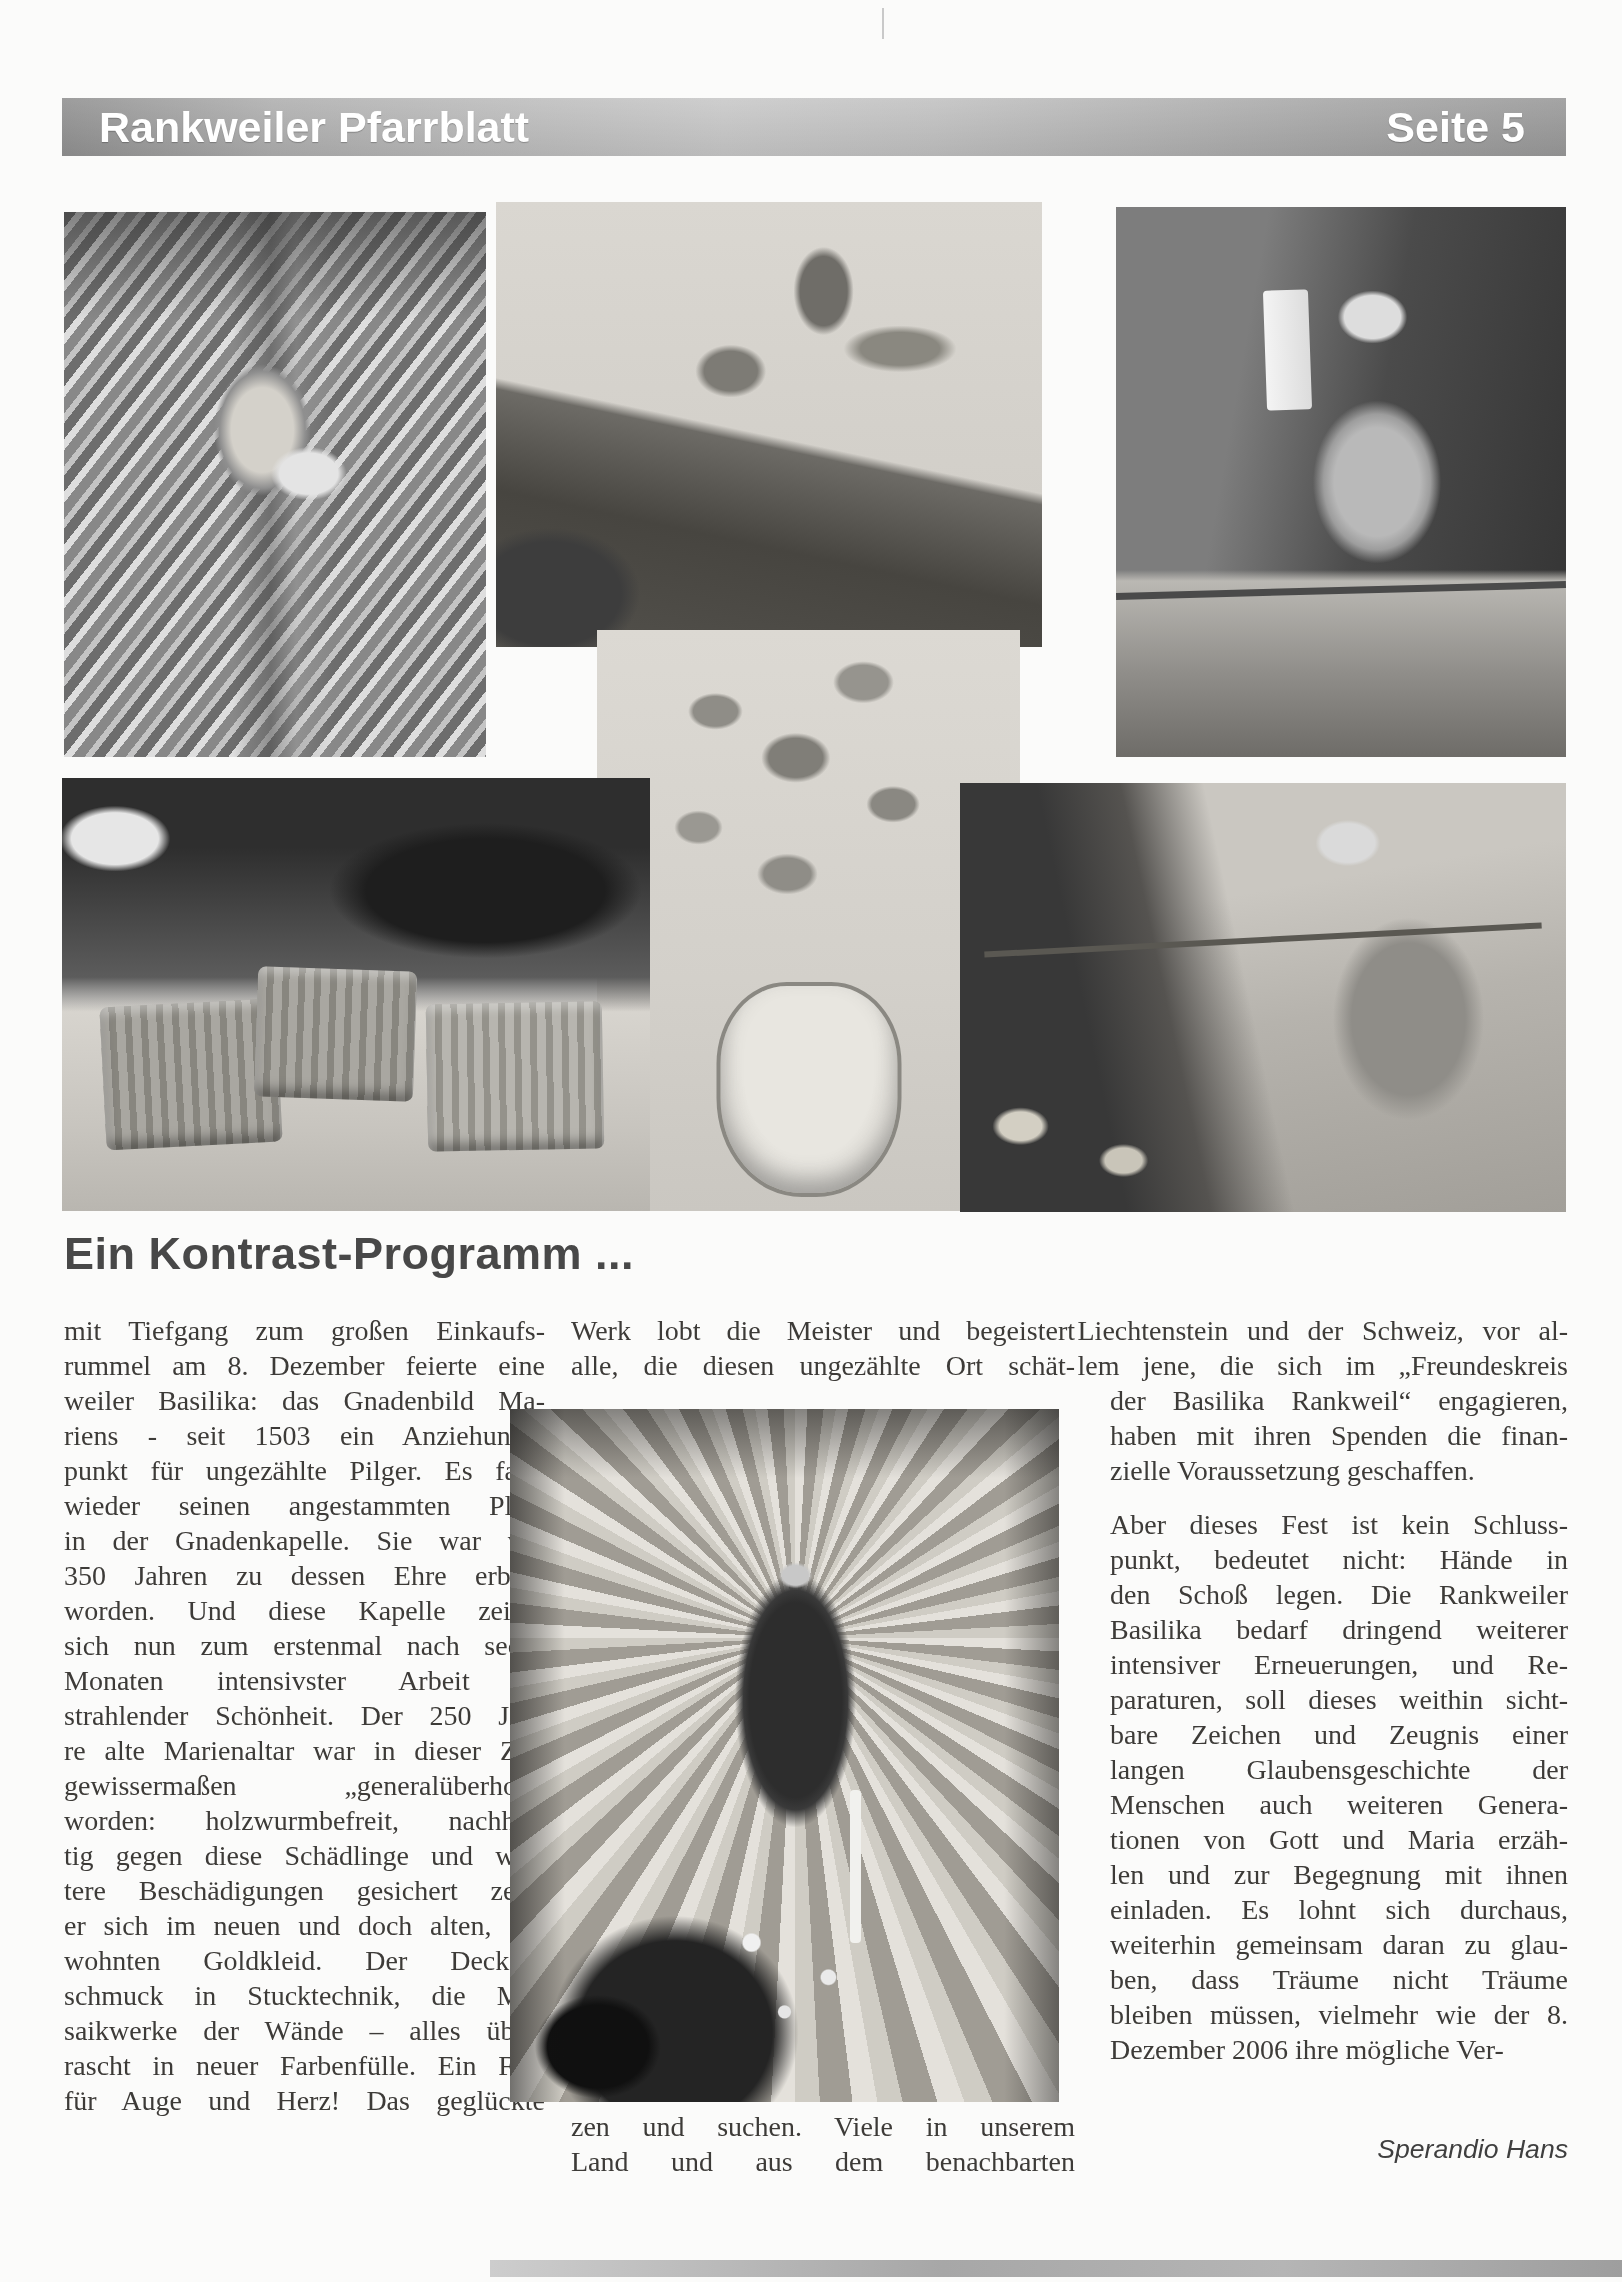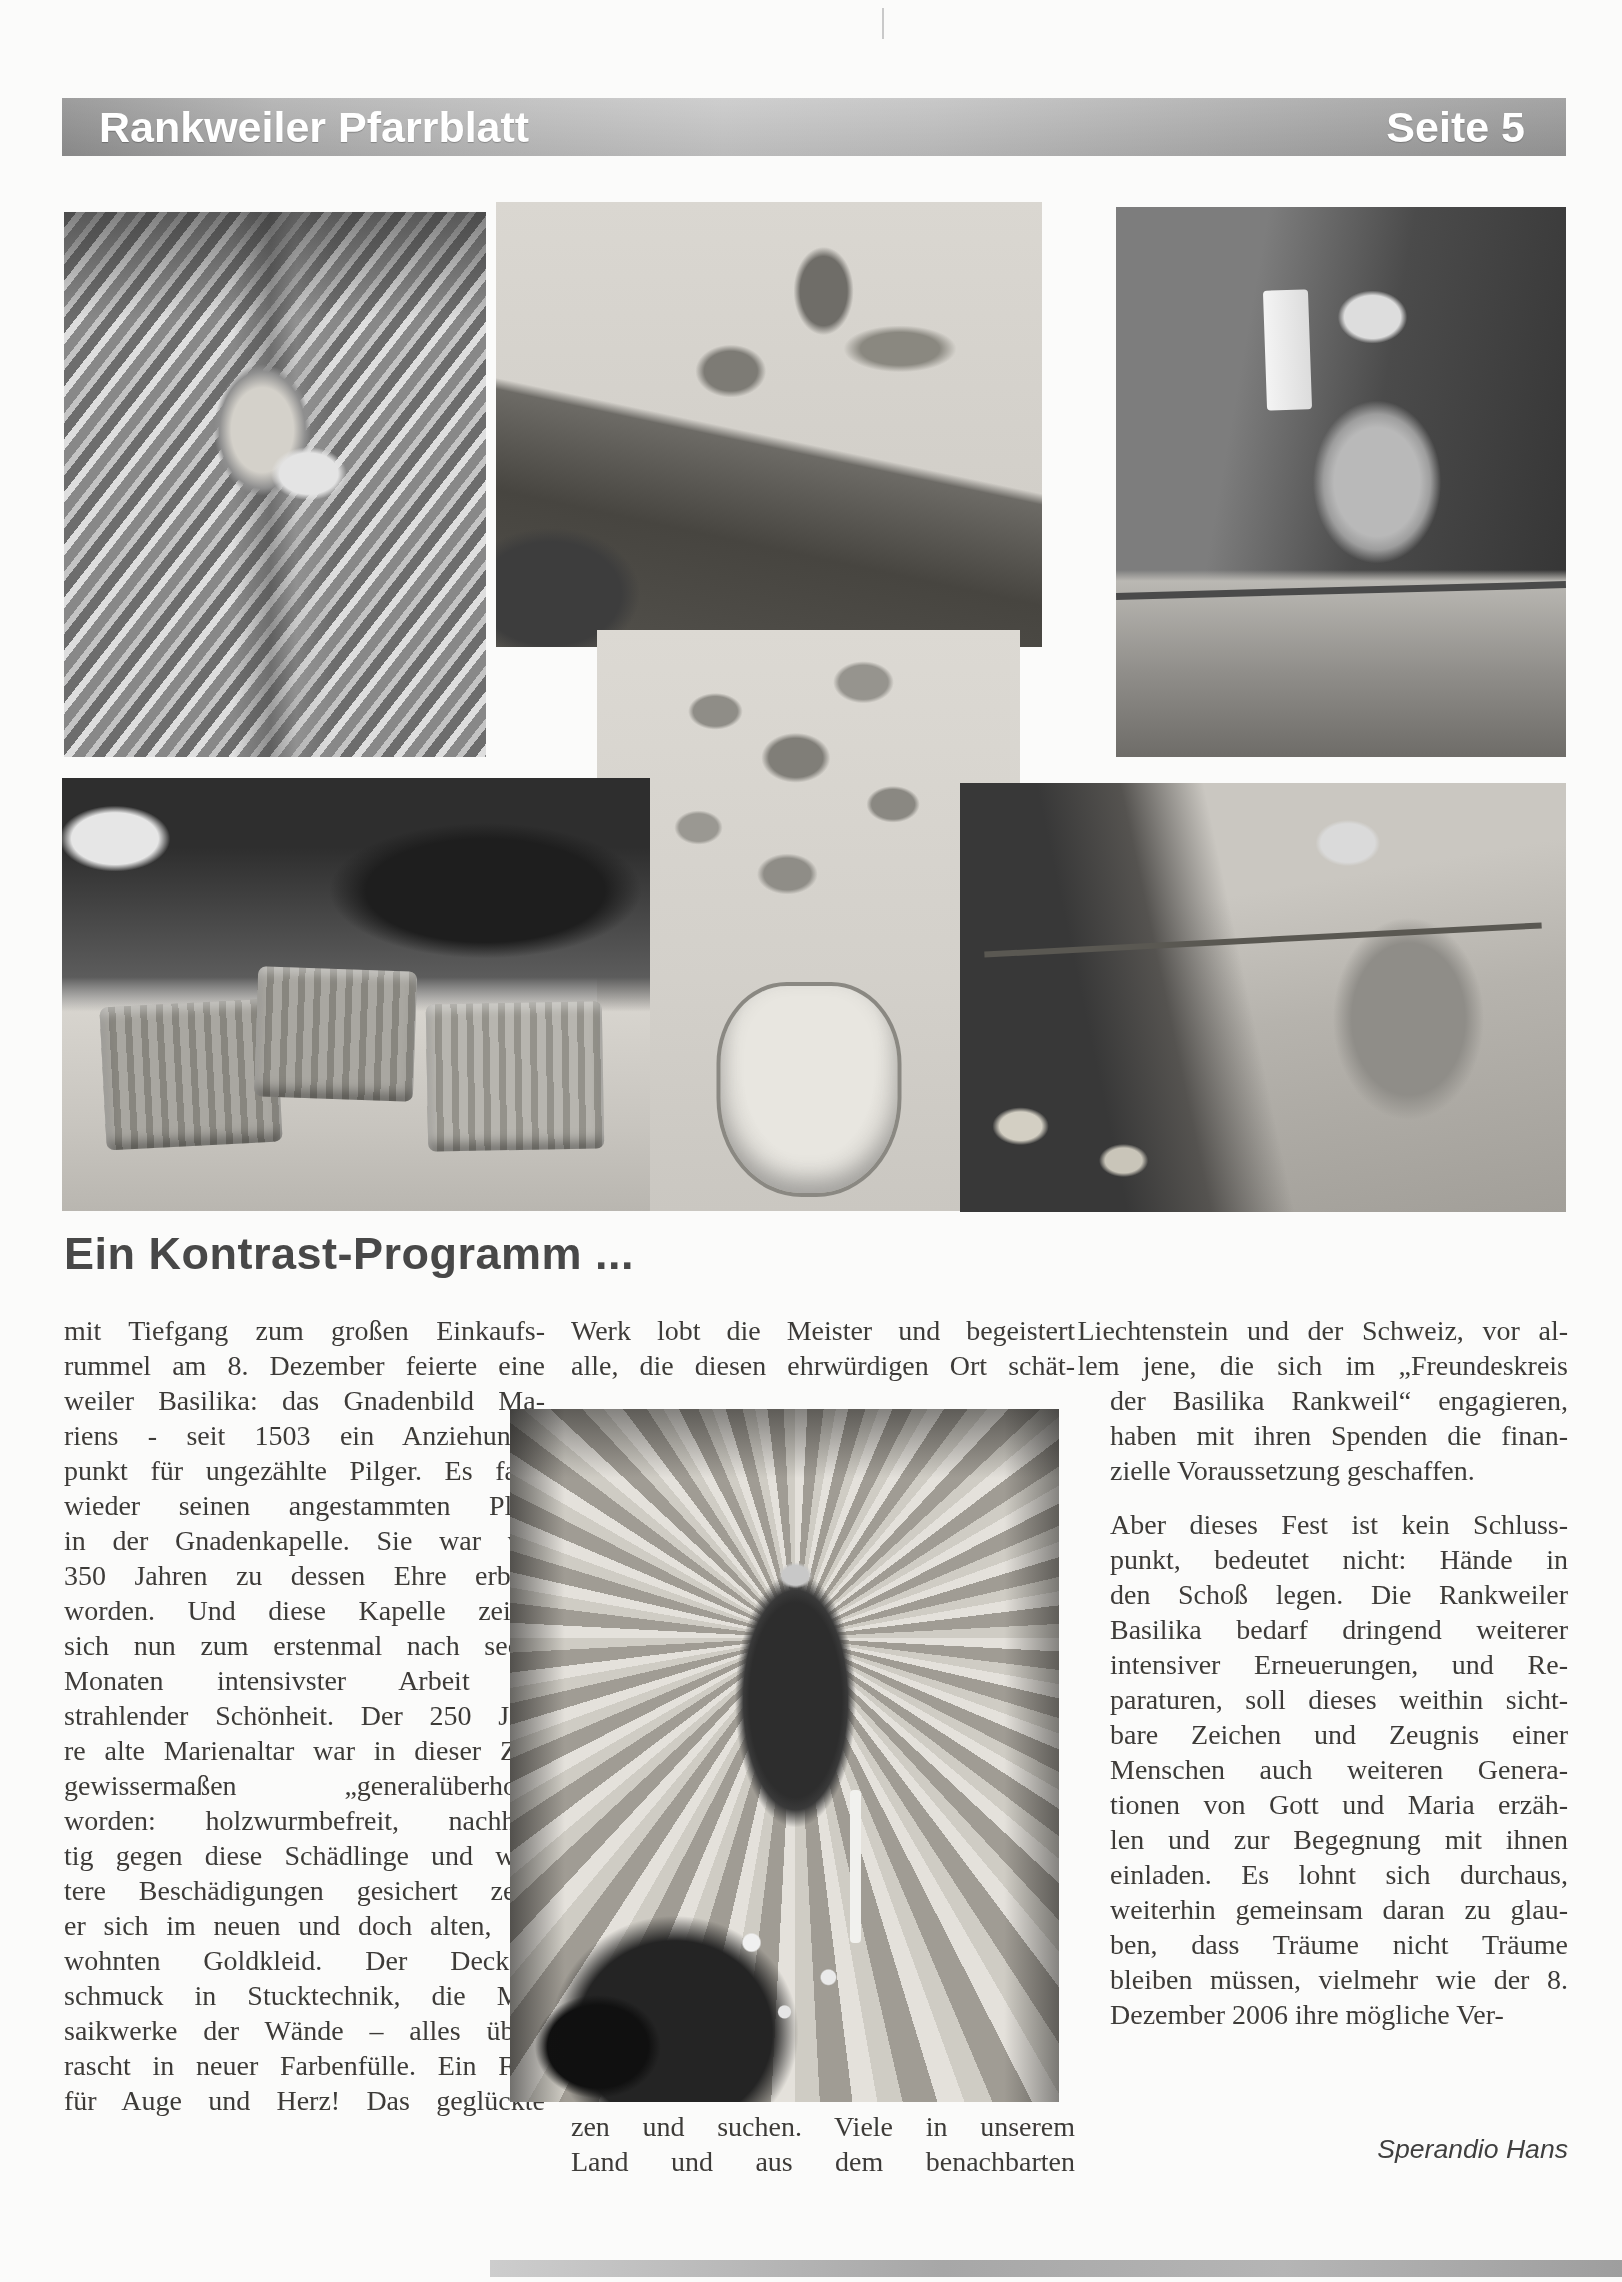--- a/index.html
+++ b/index.html
@@ -211,21 +211,21 @@
     <div class="line">er sich im neuen und doch alten, ge-</div>
     <div class="line">wohnten Goldkleid. Der Decken-</div>
     <div class="line">schmuck in Stucktechnik, die Mo-</div>
     <div class="line">saikwerke der Wände – alles über-</div>
     <div class="line">rascht in neuer Farbenfülle. Ein Fest</div>
     <div class="line">für Auge und Herz! Das geglückte</div>
   </div>
 
 <div class="abs textcol col2top">
     <div class="line">Werk lobt die Meister und begeistert</div>
-    <div class="line">alle, die diesen ehrwürdigen Ort schät-</div>
+    <div class="line">alle, die diesen ungezählte Ort schät-</div>
   </div>
 
 <div class="photo ph-madonna">
   <div class="candle"></div>
 </div>
 
 <div class="abs textcol col2bottom">
     <div class="line">zen und suchen. Viele in unserem</div>
     <div class="line">Land und aus dem benachbarten</div>
   </div>
@@ -239,20 +239,21 @@
       <div class="line">zielle Voraussetzung geschaffen.</div>
     </div>
   <div class="para2 endpara">
       <div class="line">Aber dieses Fest ist kein Schluss-</div>
       <div class="line">punkt, bedeutet nicht: Hände in</div>
       <div class="line">den Schoß legen. Die Rankweiler</div>
       <div class="line">Basilika bedarf dringend weiterer</div>
       <div class="line">intensiver Erneuerungen, und Re-</div>
       <div class="line">paraturen, soll dieses weithin sicht-</div>
       <div class="line">bare Zeichen und Zeugnis einer</div>
+      <div class="line">langen Glaubensgeschichte der</div>
       <div class="line">Menschen auch weiteren Genera-</div>
       <div class="line">tionen von Gott und Maria erzäh-</div>
       <div class="line">len und zur Begegnung mit ihnen</div>
       <div class="line">einladen. Es lohnt sich durchaus,</div>
       <div class="line">weiterhin gemeinsam daran zu glau-</div>
       <div class="line">ben, dass Träume nicht Träume</div>
       <div class="line">bleiben müssen, vielmehr wie der 8.</div>
       <div class="line">Dezember 2006 ihre mögliche Ver-</div>
     </div>
 </div>

